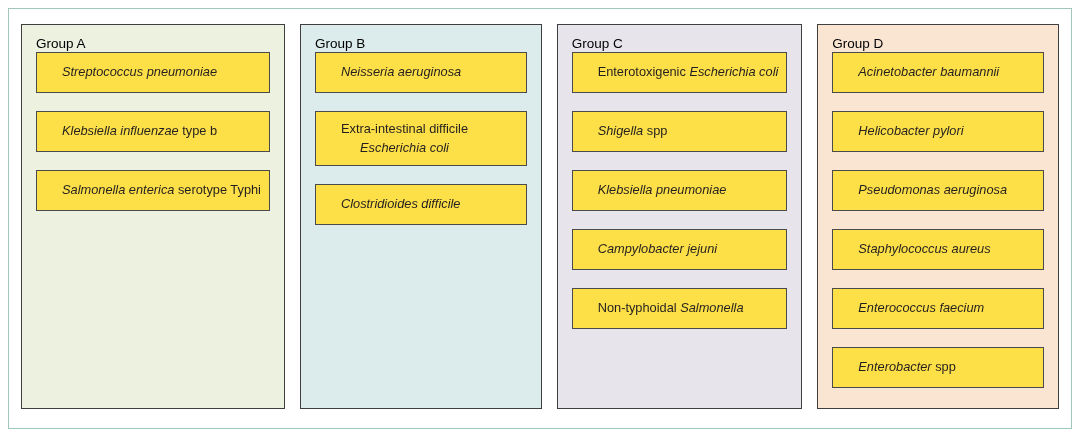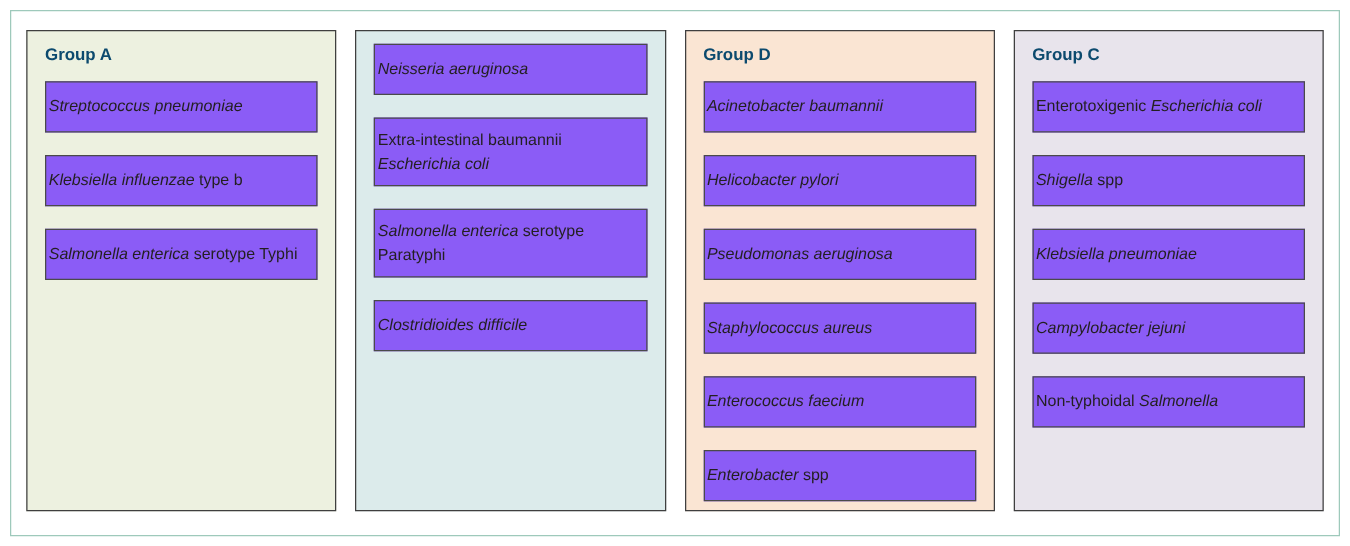--- a/index.html
+++ b/index.html
@@ -24,33 +24,33 @@
   }
   .group-panel {
     flex: 1 1 0;
     height: 385px;
     border: 1.4px solid #3f3f3f;
     padding: 10px 14px 0 14px;
     color: #231f20;
   }
   .group-title {
     font-size: 13.5px;
-    font-weight: bold;
+    font-weight: normal;
     line-height: 17px;
-    margin-bottom: 13px;
-    color: #0c4a6e;
+    color: #000000;
   }
   .organism-box {
-    background: #8b5cf6;
+    background: #fde047;
     border: 1.1px solid #4a4a4a;
     min-height: 41px;
     display: flex;
     align-items: center;
-    padding: 8px 8px 8px 2px;
+    padding: 8px 8px 8px 25px;
     margin-bottom: 18px;
+    text-align: center;
   }
   .organism-name {
     font-size: 12.8px;
     line-height: 18.5px;
     white-space: nowrap;
     color: #231f20;
   }
   .organism-name .it { font-style: italic; }
 </style>
 </head>
@@ -66,31 +66,48 @@
       </div>
       <div class="organism-box">
         <div class="organism-name"><span class="it">Klebsiella influenzae</span><span> type b</span></div>
       </div>
       <div class="organism-box">
         <div class="organism-name"><span class="it">Salmonella enterica</span><span> serotype Typhi</span></div>
       </div>
     </div>
 
     <div class="group-panel" style="background: rgb(220, 235, 235);">
+      <div class="group-title">Group B</div>
       <div class="organism-box">
         <div class="organism-name"><span class="it">Neisseria aeruginosa</span></div>
       </div>
       <div class="organism-box">
-        <div class="organism-name"><span>Extra-intestinal baumannii</span><br><span class="it">Escherichia coli</span></div>
-      </div>
-      <div class="organism-box">
-        <div class="organism-name"><span class="it">Salmonella enterica</span><span> serotype</span><br><span>Paratyphi</span></div>
+        <div class="organism-name"><span>Extra-intestinal difficile</span><br><span class="it">Escherichia coli</span></div>
       </div>
       <div class="organism-box">
         <div class="organism-name"><span class="it">Clostridioides difficile</span></div>
+      </div>
+    </div>
+
+    <div class="group-panel" style="background: rgb(232, 228, 236);">
+      <div class="group-title">Group C</div>
+      <div class="organism-box">
+        <div class="organism-name"><span>Enterotoxigenic </span><span class="it">Escherichia coli</span></div>
+      </div>
+      <div class="organism-box">
+        <div class="organism-name"><span class="it">Shigella</span><span> spp</span></div>
+      </div>
+      <div class="organism-box">
+        <div class="organism-name"><span class="it">Klebsiella pneumoniae</span></div>
+      </div>
+      <div class="organism-box">
+        <div class="organism-name"><span class="it">Campylobacter jejuni</span></div>
+      </div>
+      <div class="organism-box">
+        <div class="organism-name"><span>Non-typhoidal </span><span class="it">Salmonella</span></div>
       </div>
     </div>
 
     <div class="group-panel" style="background: rgb(250, 229, 211);">
       <div class="group-title">Group D</div>
       <div class="organism-box">
         <div class="organism-name"><span class="it">Acinetobacter baumannii</span></div>
       </div>
       <div class="organism-box">
         <div class="organism-name"><span class="it">Helicobacter pylori</span></div>
@@ -102,33 +119,14 @@
         <div class="organism-name"><span class="it">Staphylococcus aureus</span></div>
       </div>
       <div class="organism-box">
         <div class="organism-name"><span class="it">Enterococcus faecium</span></div>
       </div>
       <div class="organism-box">
         <div class="organism-name"><span class="it">Enterobacter</span><span> spp</span></div>
       </div>
     </div>
 
-    <div class="group-panel" style="background: rgb(232, 228, 236);">
-      <div class="group-title">Group C</div>
-      <div class="organism-box">
-        <div class="organism-name"><span>Enterotoxigenic </span><span class="it">Escherichia coli</span></div>
-      </div>
-      <div class="organism-box">
-        <div class="organism-name"><span class="it">Shigella</span><span> spp</span></div>
-      </div>
-      <div class="organism-box">
-        <div class="organism-name"><span class="it">Klebsiella pneumoniae</span></div>
-      </div>
-      <div class="organism-box">
-        <div class="organism-name"><span class="it">Campylobacter jejuni</span></div>
-      </div>
-      <div class="organism-box">
-        <div class="organism-name"><span>Non-typhoidal </span><span class="it">Salmonella</span></div>
-      </div>
-    </div>
-
   </div>
 </div>
 
 </body></html>

